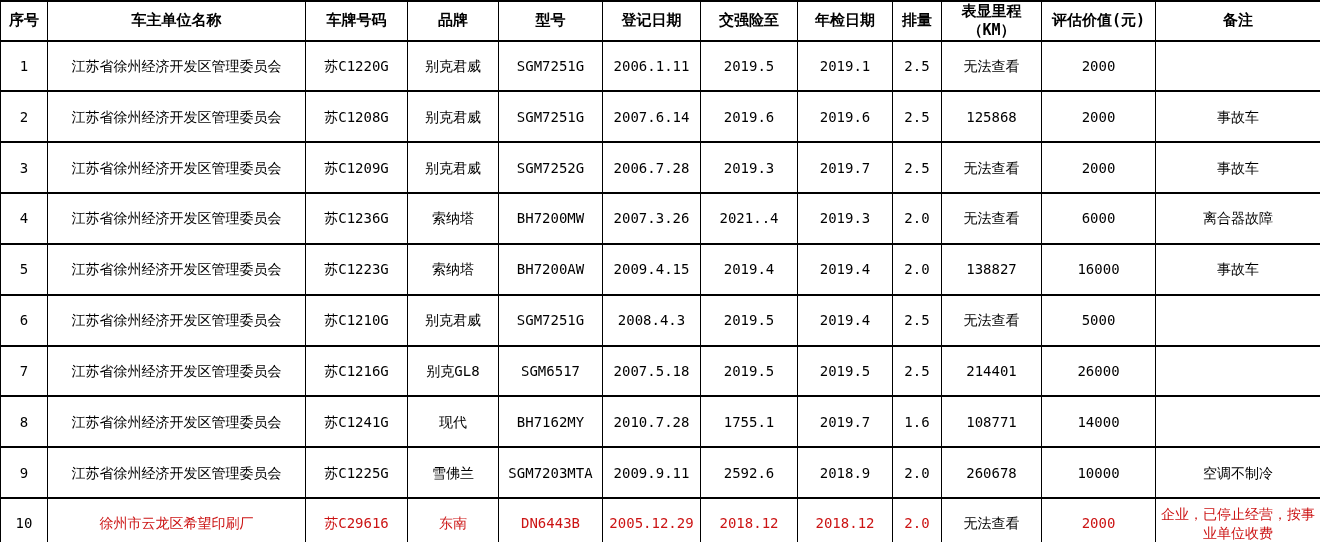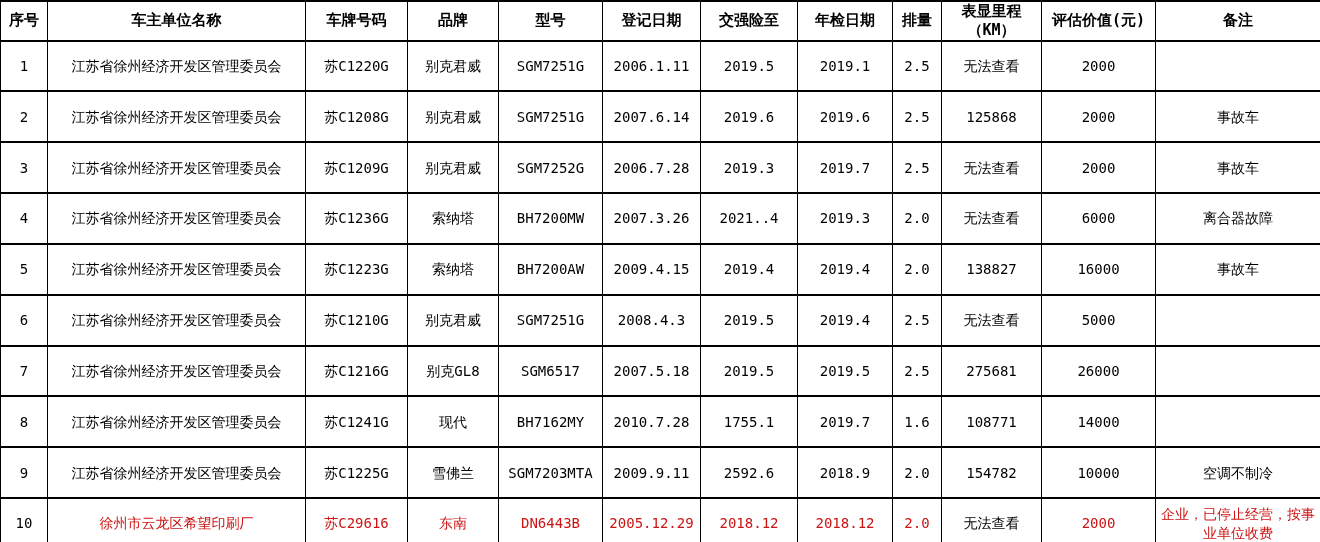--- a/index.html
+++ b/index.html
@@ -170,21 +170,21 @@
         <tr>
           <td>7</td>
           <td>江苏省徐州经济开发区管理委员会</td>
           <td>苏C1216G</td>
           <td>别克GL8</td>
           <td>SGM6517</td>
           <td>2007.5.18</td>
           <td>2019.5</td>
           <td>2019.5</td>
           <td>2.5</td>
-          <td>275681</td>
+          <td>214401</td>
           <td>26000</td>
           <td></td>
         </tr>
         <tr>
           <td>8</td>
           <td>江苏省徐州经济开发区管理委员会</td>
           <td>苏C1241G</td>
           <td>现代</td>
           <td>BH7162MY</td>
           <td>2010.7.28</td>
@@ -198,21 +198,21 @@
         <tr>
           <td>9</td>
           <td>江苏省徐州经济开发区管理委员会</td>
           <td>苏C1225G</td>
           <td>雪佛兰</td>
           <td>SGM7203MTA</td>
           <td>2009.9.11</td>
           <td>2592.6</td>
           <td>2018.9</td>
           <td>2.0</td>
-          <td>154782</td>
+          <td>260678</td>
           <td>10000</td>
           <td>空调不制冷</td>
         </tr>
         <tr>
           <td>10</td>
           <td style="color: rgb(204, 20, 20);">徐州市云龙区希望印刷厂</td>
           <td style="color: rgb(204, 20, 20);">苏C29616</td>
           <td style="color: rgb(204, 20, 20);">东南</td>
           <td style="color: rgb(204, 20, 20);">DN6443B</td>
           <td style="color: rgb(204, 20, 20);">2005.12.29</td>

